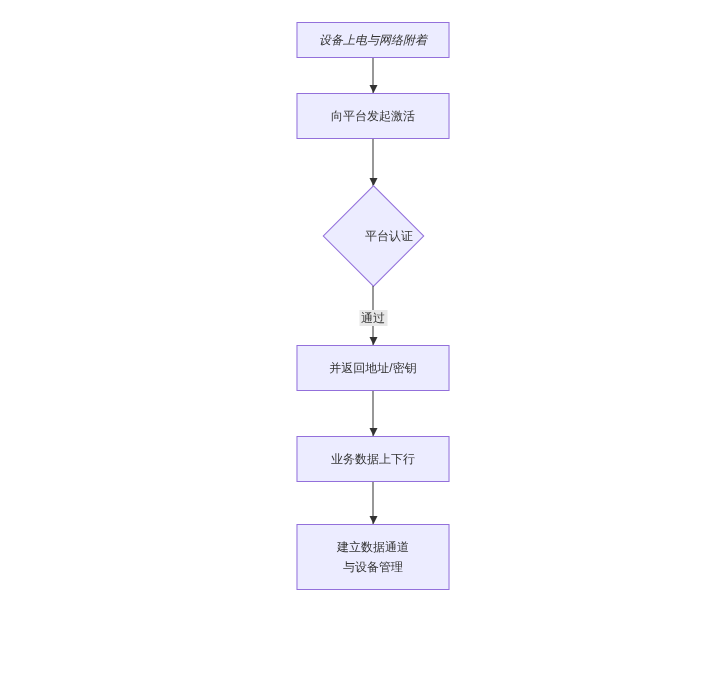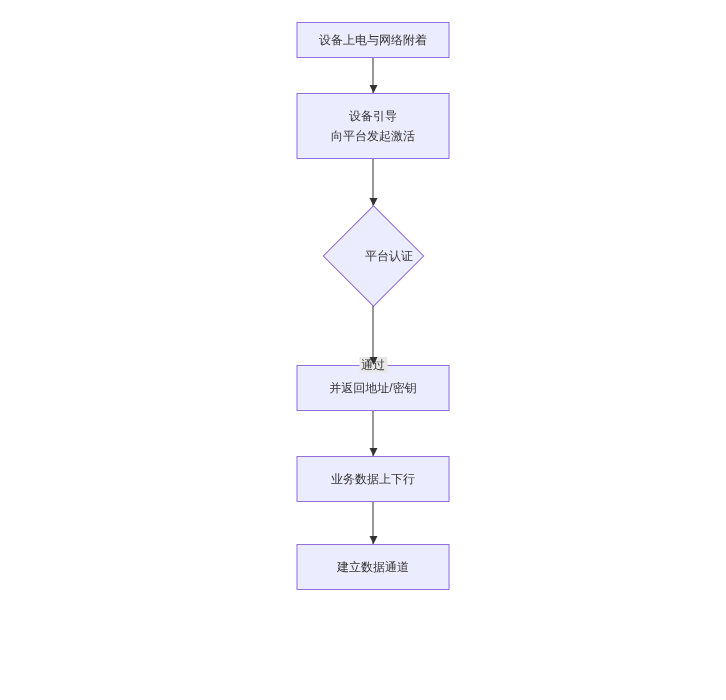--- a/index.html
+++ b/index.html
@@ -28,21 +28,21 @@
     box-sizing: border-box;
     width: 153px;
     padding: 12px 8px;
     background: #ECECFF;
     border: 1px solid #9370DB;
     color: #333333;
     font-size: 12px;
     line-height: 20px;
     text-align: center;
   }
-  .node.compact { padding: 7px 8px; }
+  .node.compact { padding: 7px 8px; font-style: italic; }
   .node .line { display: block; white-space: nowrap; }
   .arrow {
     position: relative;
     width: 1px;
     background: #333333;
   }
   .arrow::after {
     content: "";
     position: absolute;
     bottom: 0;
@@ -63,21 +63,20 @@
     position: absolute;
     top: 24px;
     left: 50%;
     transform: translateX(-50%);
     background: #e8e8e8;
     color: #333333;
     font-size: 12px;
     line-height: 16px;
     padding: 0 2px;
     white-space: nowrap;
-    margin-top: 27px;
   }
   .diamond-wrap {
     position: relative;
     width: 100px;
     height: 100px;
     display: flex;
     align-items: center;
     justify-content: center;
   }
   .diamond-shape {
@@ -105,21 +104,20 @@
 <div class="canvas">
   <div class="flow">
 
     <div class="node compact">
       <span class="line">设备上电与网络附着</span>
     </div>
 
     <div class="arrow gap1"></div>
 
     <div class="node">
-      <span class="line">设备引导</span>
       <span class="line">向平台发起激活</span>
     </div>
 
     <div class="arrow gap2"></div>
 
     <div class="diamond-wrap">
       <div class="diamond-shape"></div>
       <span class="diamond-text">平台认证</span>
     </div>
 
@@ -134,16 +132,17 @@
     <div class="arrow gap4"></div>
 
     <div class="node">
       <span class="line">业务数据上下行</span>
     </div>
 
     <div class="arrow gap5"></div>
 
     <div class="node">
       <span class="line">建立数据通道</span>
+      <span class="line">与设备管理</span>
     </div>
 
   </div>
 </div>
 
 </body></html>

